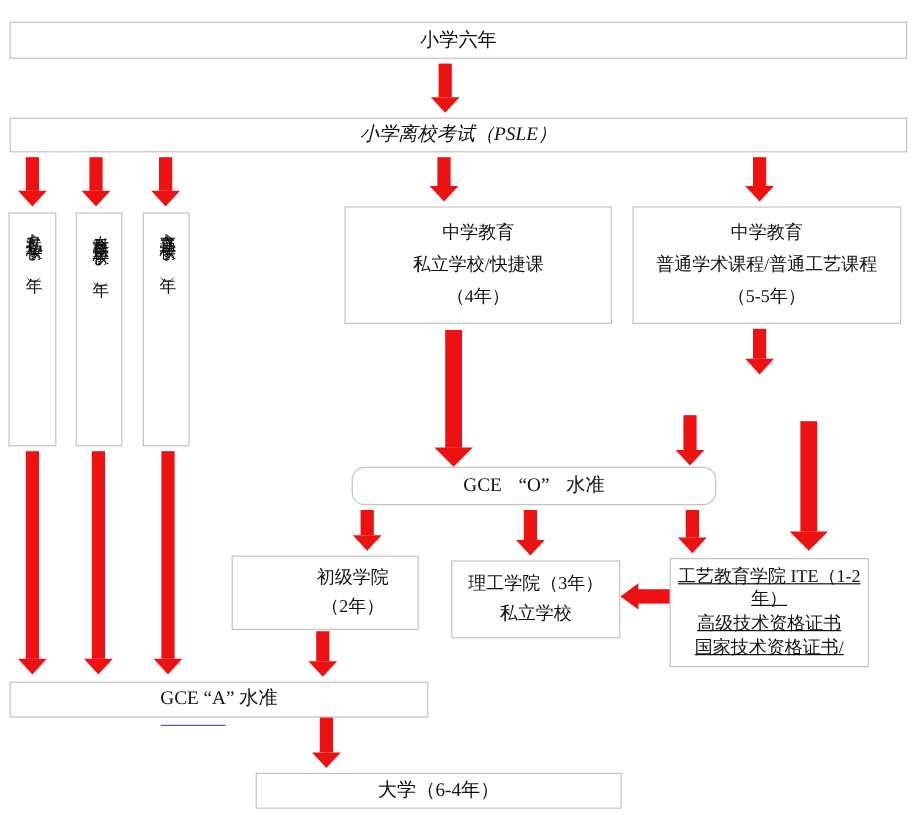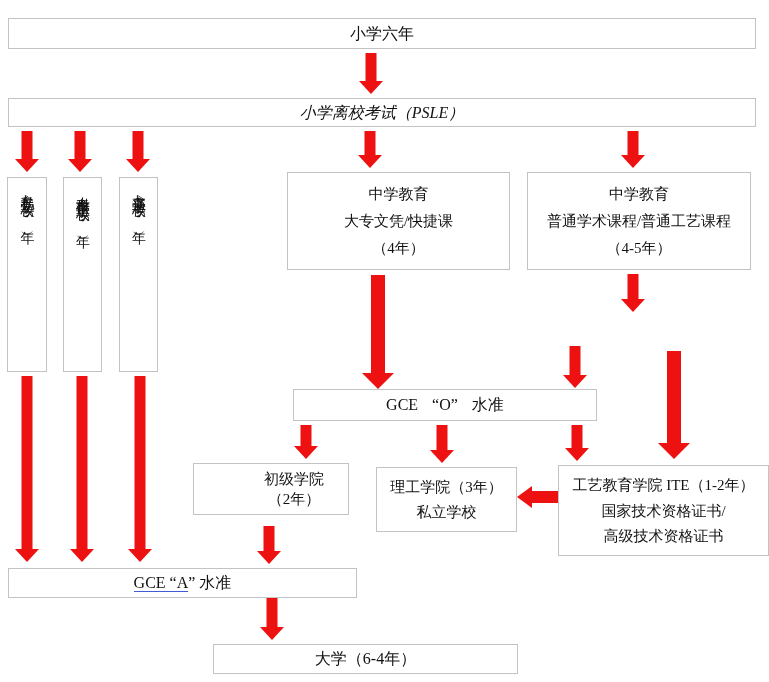--- a/index.html
+++ b/index.html
@@ -14,21 +14,21 @@
   }
   .node.single{font-size:16px;}
   .node.multi{justify-content:space-evenly;padding:3px 2px;text-align:center;}
   .node.gce{font-size:16px;}
   .node.gce .wide{word-spacing:10px;}
   .vnode{justify-content:flex-start;padding-top:7px;}
   .vnode span{
     writing-mode:vertical-rl;text-orientation:mixed;
     font-size:14px;letter-spacing:2px;line-height:1;
   }
-  .u{border-bottom:1px solid #3f5bd5;padding-bottom:0;}
+  .u{border-bottom:1px solid #3f5bd5;padding-bottom:13px;}
   
   .arrow{position:absolute;width:24px;}
   .arrow .sh{position:absolute;left:50%;top:0;transform:translateX(-50%);
     width:11px;bottom:13px;background:#ee1111;}
   .arrow .hd{position:absolute;left:50%;bottom:0;transform:translateX(-50%);
     width:0;height:0;border-left:12px solid transparent;border-right:12px solid transparent;
     border-top:13px solid #ee1111;}
   .arrow.big{width:32px;}
   .arrow.big .sh{width:14px;bottom:16px;}
   .arrow.big .hd{border-left-width:16px;border-right-width:16px;border-top-width:16px;}
@@ -84,27 +84,27 @@
   </div>
   <div class="node vnode" style="left:63px;top:177px;width:39px;height:195px;">
     <span>专科自主学校（4-6年）</span>
   </div>
   <div class="node vnode" style="left:119px;top:177px;width:39px;height:195px;">
     <span>直通学校（4-6年）</span>
   </div>
 
   <div class="node multi" style="left:287px;top:172px;width:223px;height:98px;">
     <div>中学教育</div>
-    <div>大专文凭/快捷课</div>
+    <div>私立学校/快捷课</div>
     <div>（4年）</div>
   </div>
   <div class="node multi" style="left:527px;top:172px;width:224px;height:98px;">
     <div>中学教育</div>
     <div>普通学术课程/普通工艺课程</div>
-    <div>（4-5年）</div>
+    <div>（5-5年）</div>
   </div>
 
   <div class="arrow" style="left:621px;top:274px;height:38px;">
       <i class="sh"></i>
       <i class="hd"></i>
     </div>
 
 
   <div class="arrow big" style="left:362px;top:275px;height:114px;">
       <i class="sh"></i>
@@ -114,49 +114,49 @@
   <div class="arrow" style="left:563px;top:346px;height:42px;">
       <i class="sh"></i>
       <i class="hd"></i>
     </div>
 
   <div class="arrow big" style="left:658px;top:351px;height:108px;">
       <i class="sh"></i>
       <i class="hd"></i>
     </div>
 
-  <div class="node gce" style="left:293px;top:389px;width:304px;height:32px;">
+  <div class="node gce" style="left:293px;top:389px;width:304px;height:32px;border-radius:11px;">
     <span class="wide">GCE “O” 水准</span>
   </div>
 
   <div class="arrow" style="left:294px;top:425px;height:34px;">
       <i class="sh"></i>
       <i class="hd"></i>
     </div>
   <div class="arrow" style="left:430px;top:425px;height:38px;">
       <i class="sh"></i>
       <i class="hd"></i>
     </div>
   <div class="arrow" style="left:565px;top:425px;height:36px;">
       <i class="sh"></i>
       <i class="hd"></i>
     </div>
 
-  <div class="node multi" style="left:193px;top:463px;width:156px;height:52px;padding-left:48px;">
+  <div class="node multi" style="left:193px;top:463px;width:156px;height:62px;padding-left:48px;">
     <div>初级学院</div>
     <div>（2年）</div>
   </div>
   <div class="node multi" style="left:376px;top:467px;width:141px;height:65px;">
     <div>理工学院（3年）</div>
     <div>私立学校</div>
   </div>
-  <div class="node multi" style="left:558px;top:465px;width:211px;height:91px;">
+  <div class="node multi" style="left:558px;top:465px;width:166px;height:91px;text-decoration:underline;">
     <div>工艺教育学院 ITE（1-2年）</div>
+    <div>高级技术资格证书</div>
     <div>国家技术资格证书/</div>
-    <div>高级技术资格证书</div>
   </div>
 
   <div class="arrow-left" style="left:517px;top:486px;width:41px;">
       <i class="sh"></i>
       <i class="hd"></i>
     </div>
 
   <div class="arrow" style="left:15px;top:376px;height:186px;">
       <i class="sh"></i>
       <i class="hd"></i>

